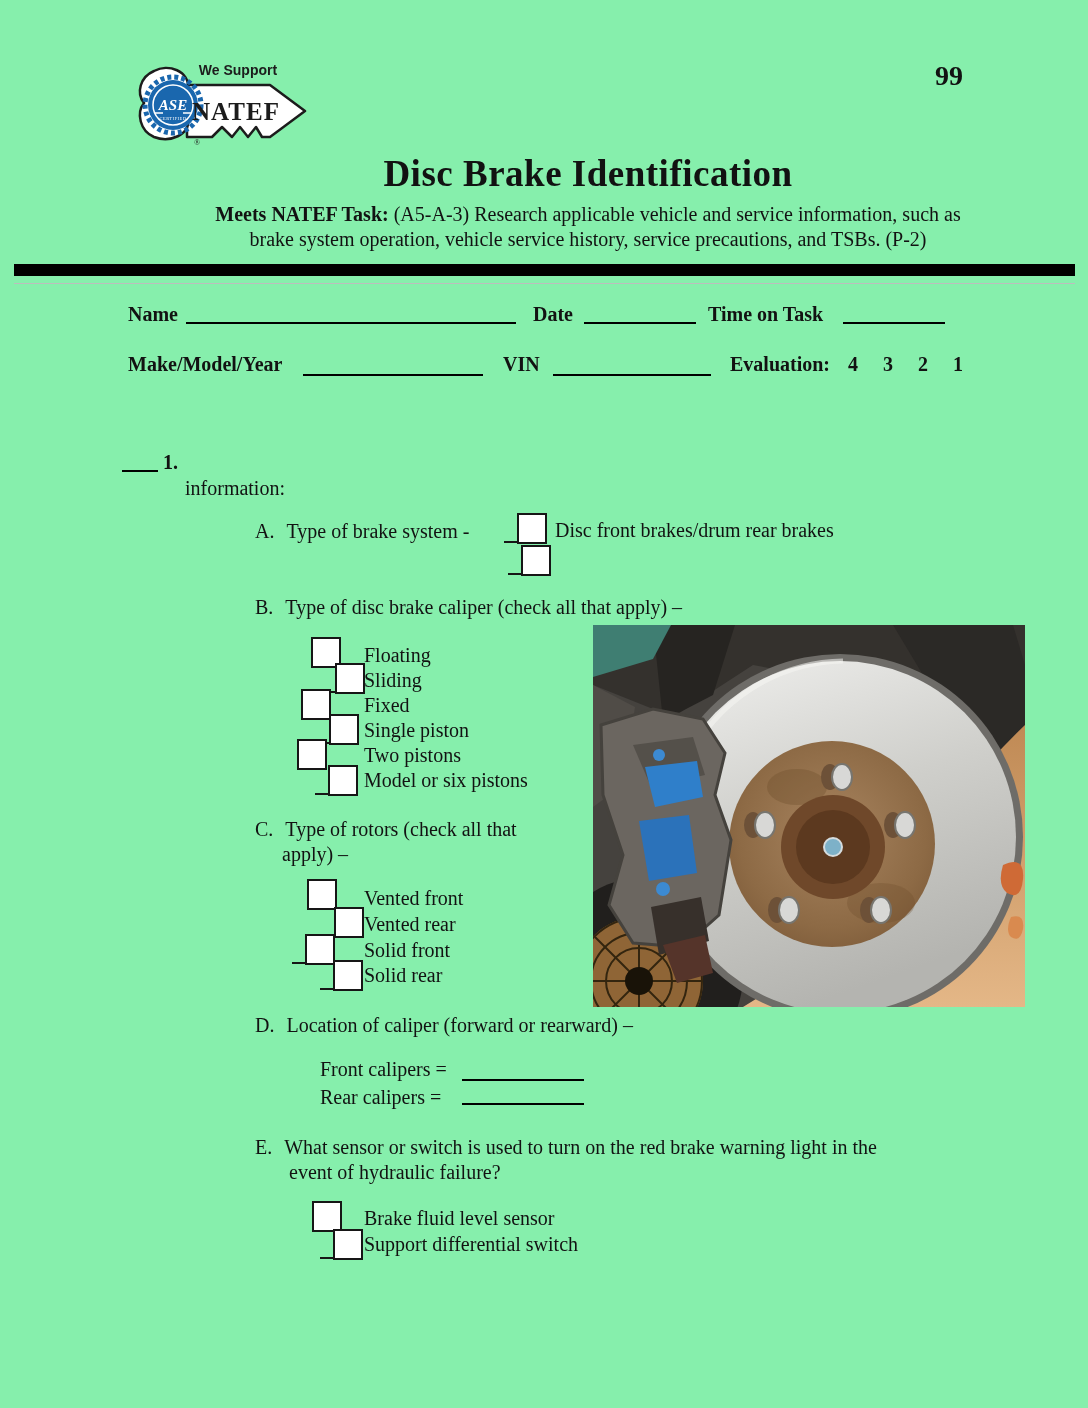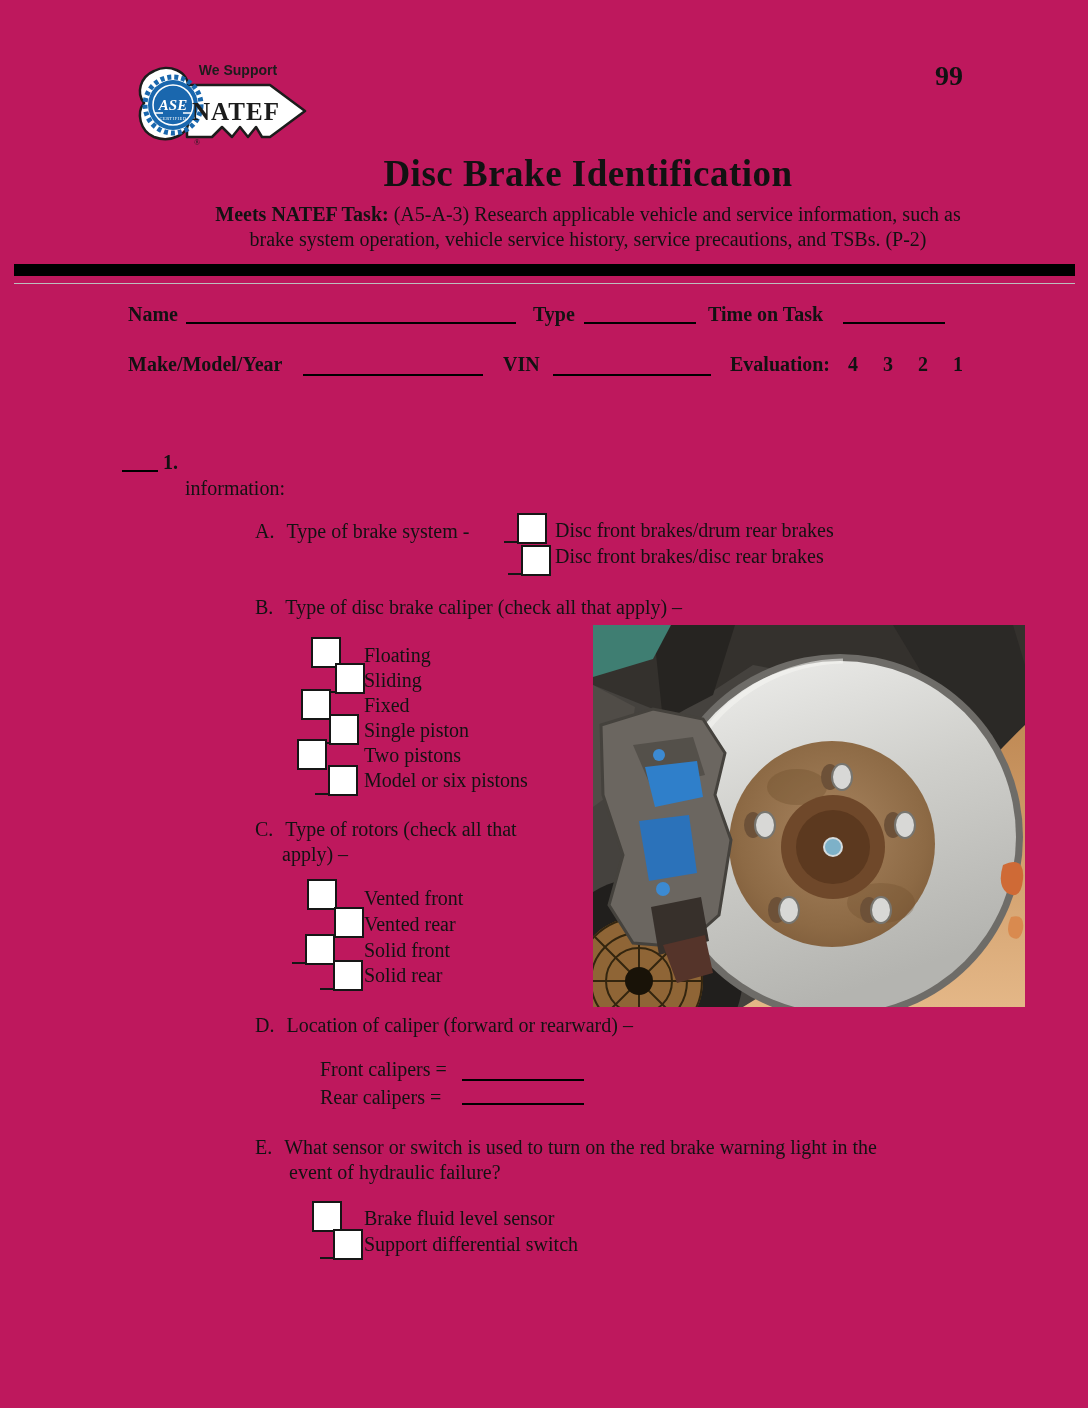--- a/index.html
+++ b/index.html
@@ -1,18 +1,18 @@
 <!DOCTYPE html>
 <html><head>
 <meta charset="utf-8">
 <style>
   html,body{margin:0;padding:0;background:#e8e8e8;}
   .page{
     position:relative;width:1088px;height:1408px;margin:0 auto;
-    background:#be185d;overflow:hidden;
+    background:#86efac;overflow:hidden;
     font-family:"Liberation Serif",serif;color:#121212;
   }
   .abs{position:absolute;white-space:nowrap;}
   .b{font-weight:bold;}
   .t20{font-size:20px;line-height:1.15;}
   .title{font-size:37px;font-weight:bold;letter-spacing:0.5px;}
   .center{left:0;width:1088px;text-align:center;padding-left:44px;}
   .bar{position:absolute;background:#000;}
   .thin{position:absolute;background:#bdbdbd;}
   .blank{position:absolute;height:2px;background:#000;}
@@ -51,21 +51,21 @@
     <span class="b">Meets NATEF Task:</span>
     <span>(A5-A-3)  Research applicable vehicle and service information, such as</span>
   </div>
   <div class="abs center t20" style="top:228px">brake system operation, vehicle service history, service precautions, and TSBs.  (P-2)</div>
 
   <div class="bar" style="left:14px;top:264px;width:1061px;height:12px"></div>
   <div class="thin" style="left:14px;top:283px;width:1061px;height:1px"></div>
 
   <div class="abs b t20" style="left:128px;top:303px">Name</div>
   <div class="blank" style="left:186px;top:322px;width:330px"></div>
-  <div class="abs b t20" style="left:533px;top:303px">Type</div>
+  <div class="abs b t20" style="left:533px;top:303px">Date</div>
   <div class="blank" style="left:584px;top:322px;width:112px"></div>
   <div class="abs b t20" style="left:708px;top:303px">Time on Task</div>
   <div class="blank" style="left:843px;top:322px;width:102px"></div>
 
   <div class="abs b t20" style="left:128px;top:353px">Make/Model/Year</div>
   <div class="blank" style="left:303px;top:374px;width:180px"></div>
   <div class="abs b t20" style="left:503px;top:353px">VIN</div>
   <div class="blank" style="left:553px;top:374px;width:158px"></div>
   <div class="abs b t20" style="left:730px;top:353px">Evaluation:</div>
   <div class="abs b t20" style="left:848px;top:353px">4</div>
@@ -78,21 +78,20 @@
   <div class="abs t20" style="left:185px;top:477px">information:</div>
 
   <div class="abs t20" style="left:255px;top:520px">
     <span>A.</span><span class="gap"></span><span>Type of brake system -</span>
   </div>
   <div class="box" style="left:517px;top:513px"></div>
   <div class="tick" style="left:504px;top:541px"></div>
   <div class="abs t20" style="left:555px;top:519px">Disc front brakes/drum rear brakes</div>
   <div class="box" style="left:521px;top:545px"></div>
   <div class="tick" style="left:508px;top:573px"></div>
-  <div class="abs t20" style="left:555px;top:545px">Disc front brakes/disc rear brakes</div>
 
   <div class="abs t20" style="left:255px;top:596px">
     <span>B.</span><span class="gap"></span><span>Type of disc brake caliper (check all that apply) –</span>
   </div>
   <div class="box" style="left:311px;top:637px"></div>
   <div class="abs t20" style="left:364px;top:644px">Floating</div>
   <div class="box" style="left:335px;top:663px"></div>
   <div class="tick" style="left:322px;top:691px"></div>
   <div class="abs t20" style="left:364px;top:669px">Sliding</div>
   <div class="box" style="left:301px;top:689px"></div>

